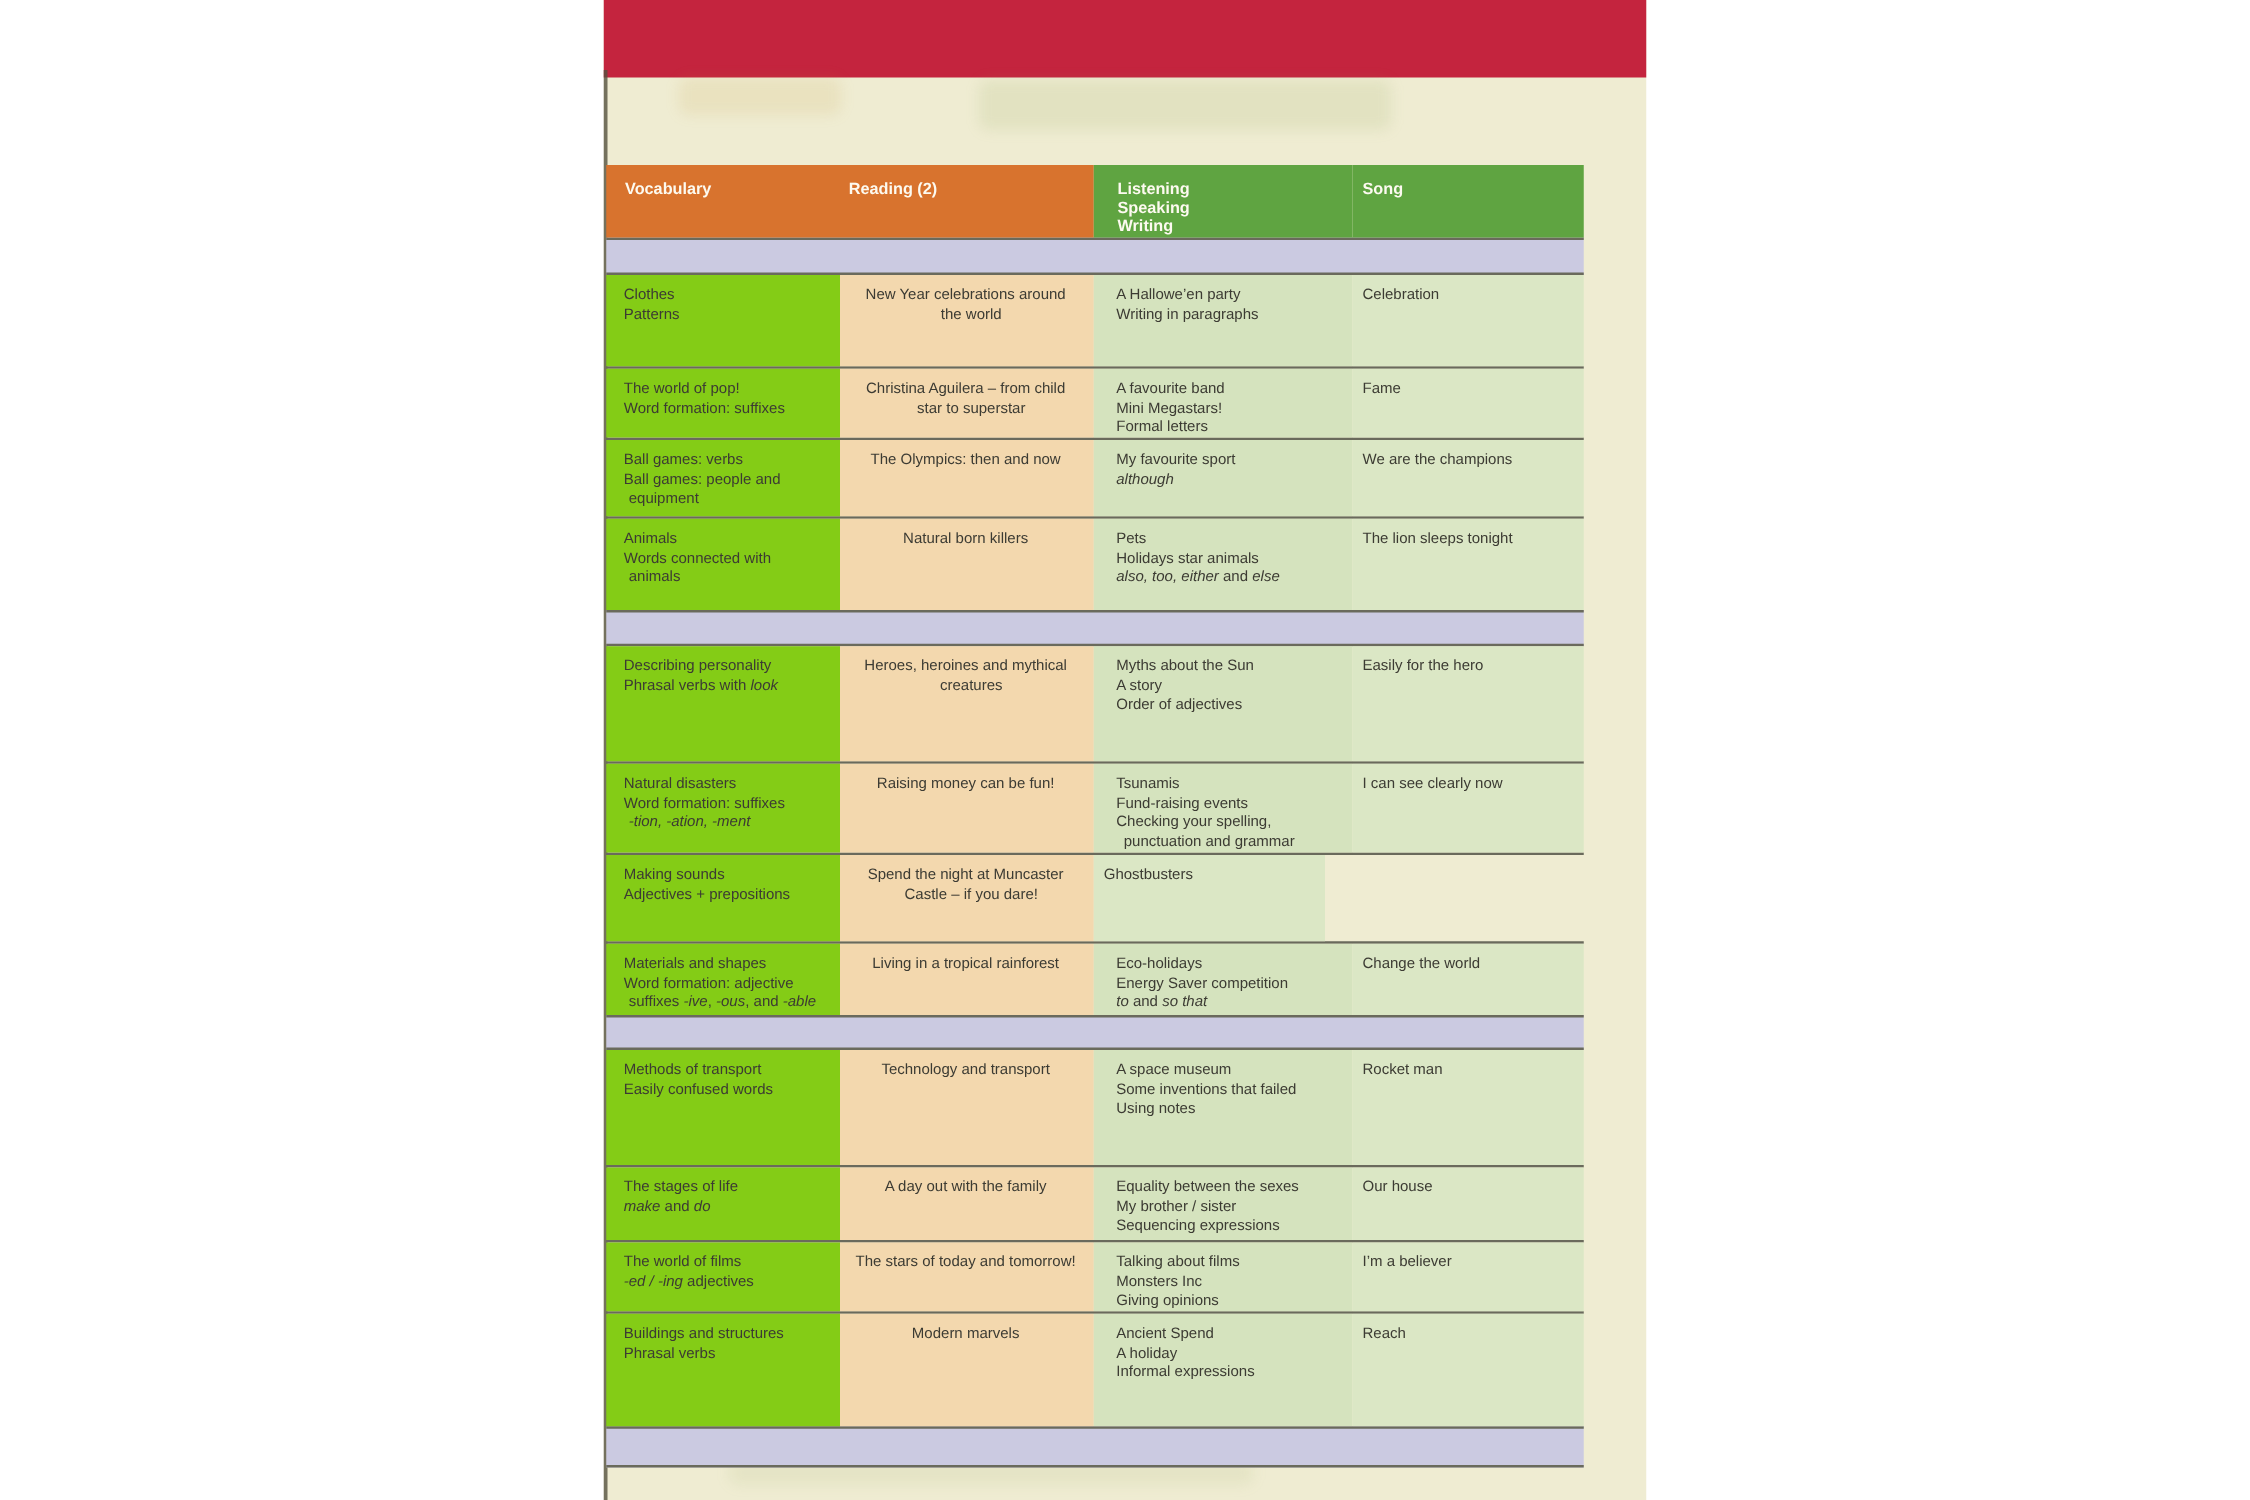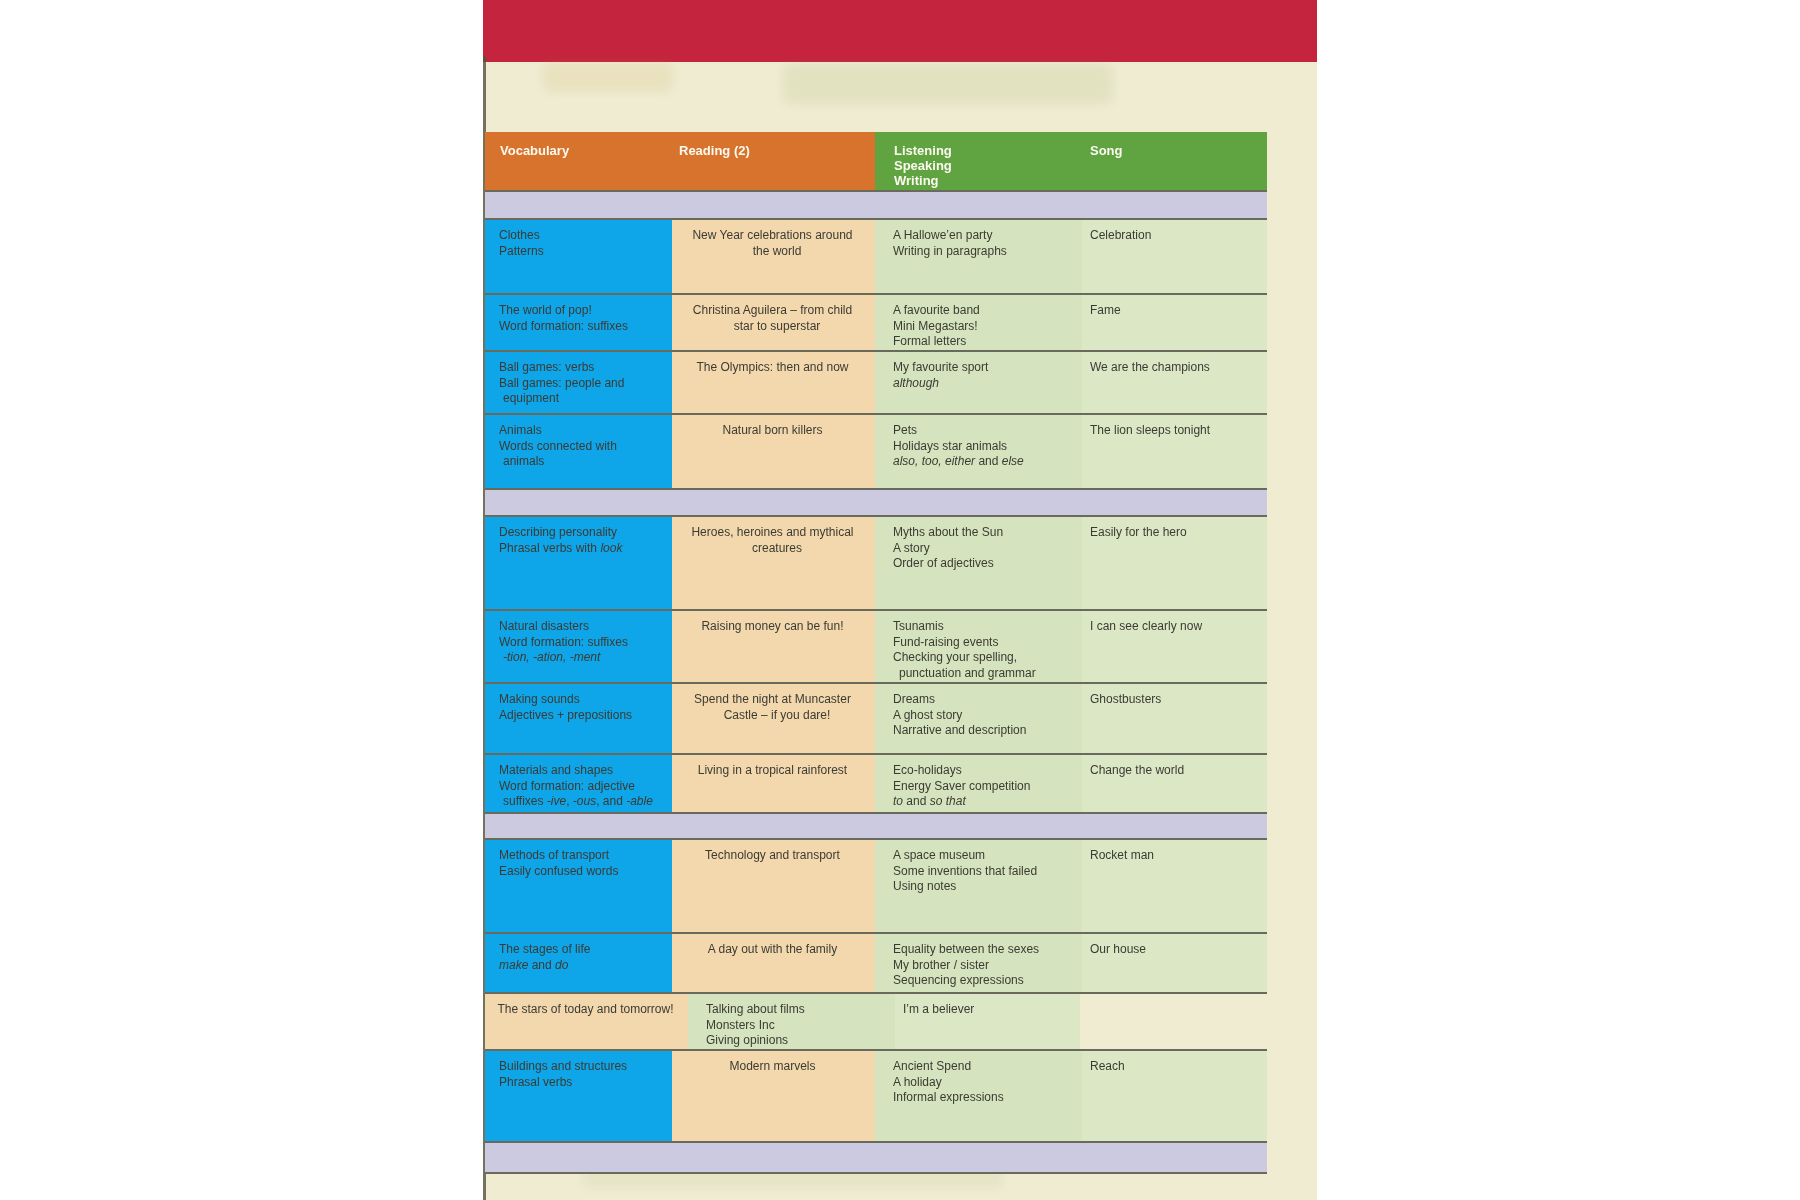--- a/index.html
+++ b/index.html
@@ -18,21 +18,21 @@
   .hcell{box-sizing:border-box;color:#fdfaf0;font-weight:bold;font-size:13px;line-height:15px;padding-top:11px;}
   .h0{width:187px;padding-left:15px;background:#d8732e;}
   .h1{width:203px;padding-left:7px;background:#d8732e;}
   .h2{width:207px;padding-left:19px;background:#5fa441;}
   .h3{width:185px;padding-left:8px;background:#5fa441;}
 
   .band{box-sizing:border-box;background:#cbcae1;border-top:2px solid #6a6a5c;border-bottom:2px solid #6a6a5c;}
   .row{display:flex;box-sizing:border-box;border-top:2px solid #6a6a5c;}
   .row.first{border-top:none;}
   .cell{box-sizing:border-box;height:100%;font-size:12px;line-height:15.5px;color:#3c3b33;padding-top:8px;overflow:hidden;}
-  .c0{width:187px;padding-left:14px;padding-right:6px;background:#0ea5e9;}
+  .c0{width:187px;padding-left:14px;padding-right:6px;background:#84cc16;}
   .c1{width:203px;padding-left:6px;padding-right:8px;background:#f3d8ae;text-align:center;}
   .c2{width:207px;padding-left:18px;padding-right:6px;background:#d5e3be;}
   .c3{width:185px;padding-left:8px;padding-right:4px;background:#dbe7c5;}
   .line{white-space:nowrap;}
   .ind{padding-left:4px;}
   .c1 .ind{padding-left:9px;}
   .c2 .ind{padding-left:6px;}
   em{font-style:italic;}
 </style>
 </head>
@@ -175,25 +175,20 @@
           </div>
           <div class="row" style="height: 71px;">
             <div class="cell c0">
               <div class="line"><span>Making sounds</span></div>
               <div class="line"><span>Adjectives + prepositions</span></div>
             </div>
             <div class="cell c1">
               <div class="line"><span>Spend the night at Muncaster</span></div>
               <div class="line ind"><span>Castle – if you dare!</span></div>
             </div>
-            <div class="cell c2">
-              <div class="line"><span>Dreams</span></div>
-              <div class="line"><span>A ghost story</span></div>
-              <div class="line"><span>Narrative and description</span></div>
-            </div>
             <div class="cell c3">
               <div class="line"><span>Ghostbusters</span></div>
             </div>
           </div>
           <div class="row" style="height: 59px;">
             <div class="cell c0">
               <div class="line"><span>Materials and shapes</span></div>
               <div class="line"><span>Word formation: adjective</span></div>
               <div class="line ind"><span>suffixes </span><em>-ive</em><span>, </span><em>-ous</em><span>, and </span><em>-able</em></div>
             </div>
@@ -238,20 +233,24 @@
             <div class="cell c2">
               <div class="line"><span>Equality between the sexes</span></div>
               <div class="line"><span>My brother / sister</span></div>
               <div class="line"><span>Sequencing expressions</span></div>
             </div>
             <div class="cell c3">
               <div class="line"><span>Our house</span></div>
             </div>
           </div>
           <div class="row" style="height: 57px;">
+            <div class="cell c0">
+              <div class="line"><span>The world of films</span></div>
+              <div class="line"><em>-ed / -ing</em><span> adjectives</span></div>
+            </div>
             <div class="cell c1">
               <div class="line"><span>The stars of today and tomorrow!</span></div>
             </div>
             <div class="cell c2">
               <div class="line"><span>Talking about films</span></div>
               <div class="line"><span>Monsters Inc</span></div>
               <div class="line"><span>Giving opinions</span></div>
             </div>
             <div class="cell c3">
               <div class="line"><span>I’m a believer</span></div>

